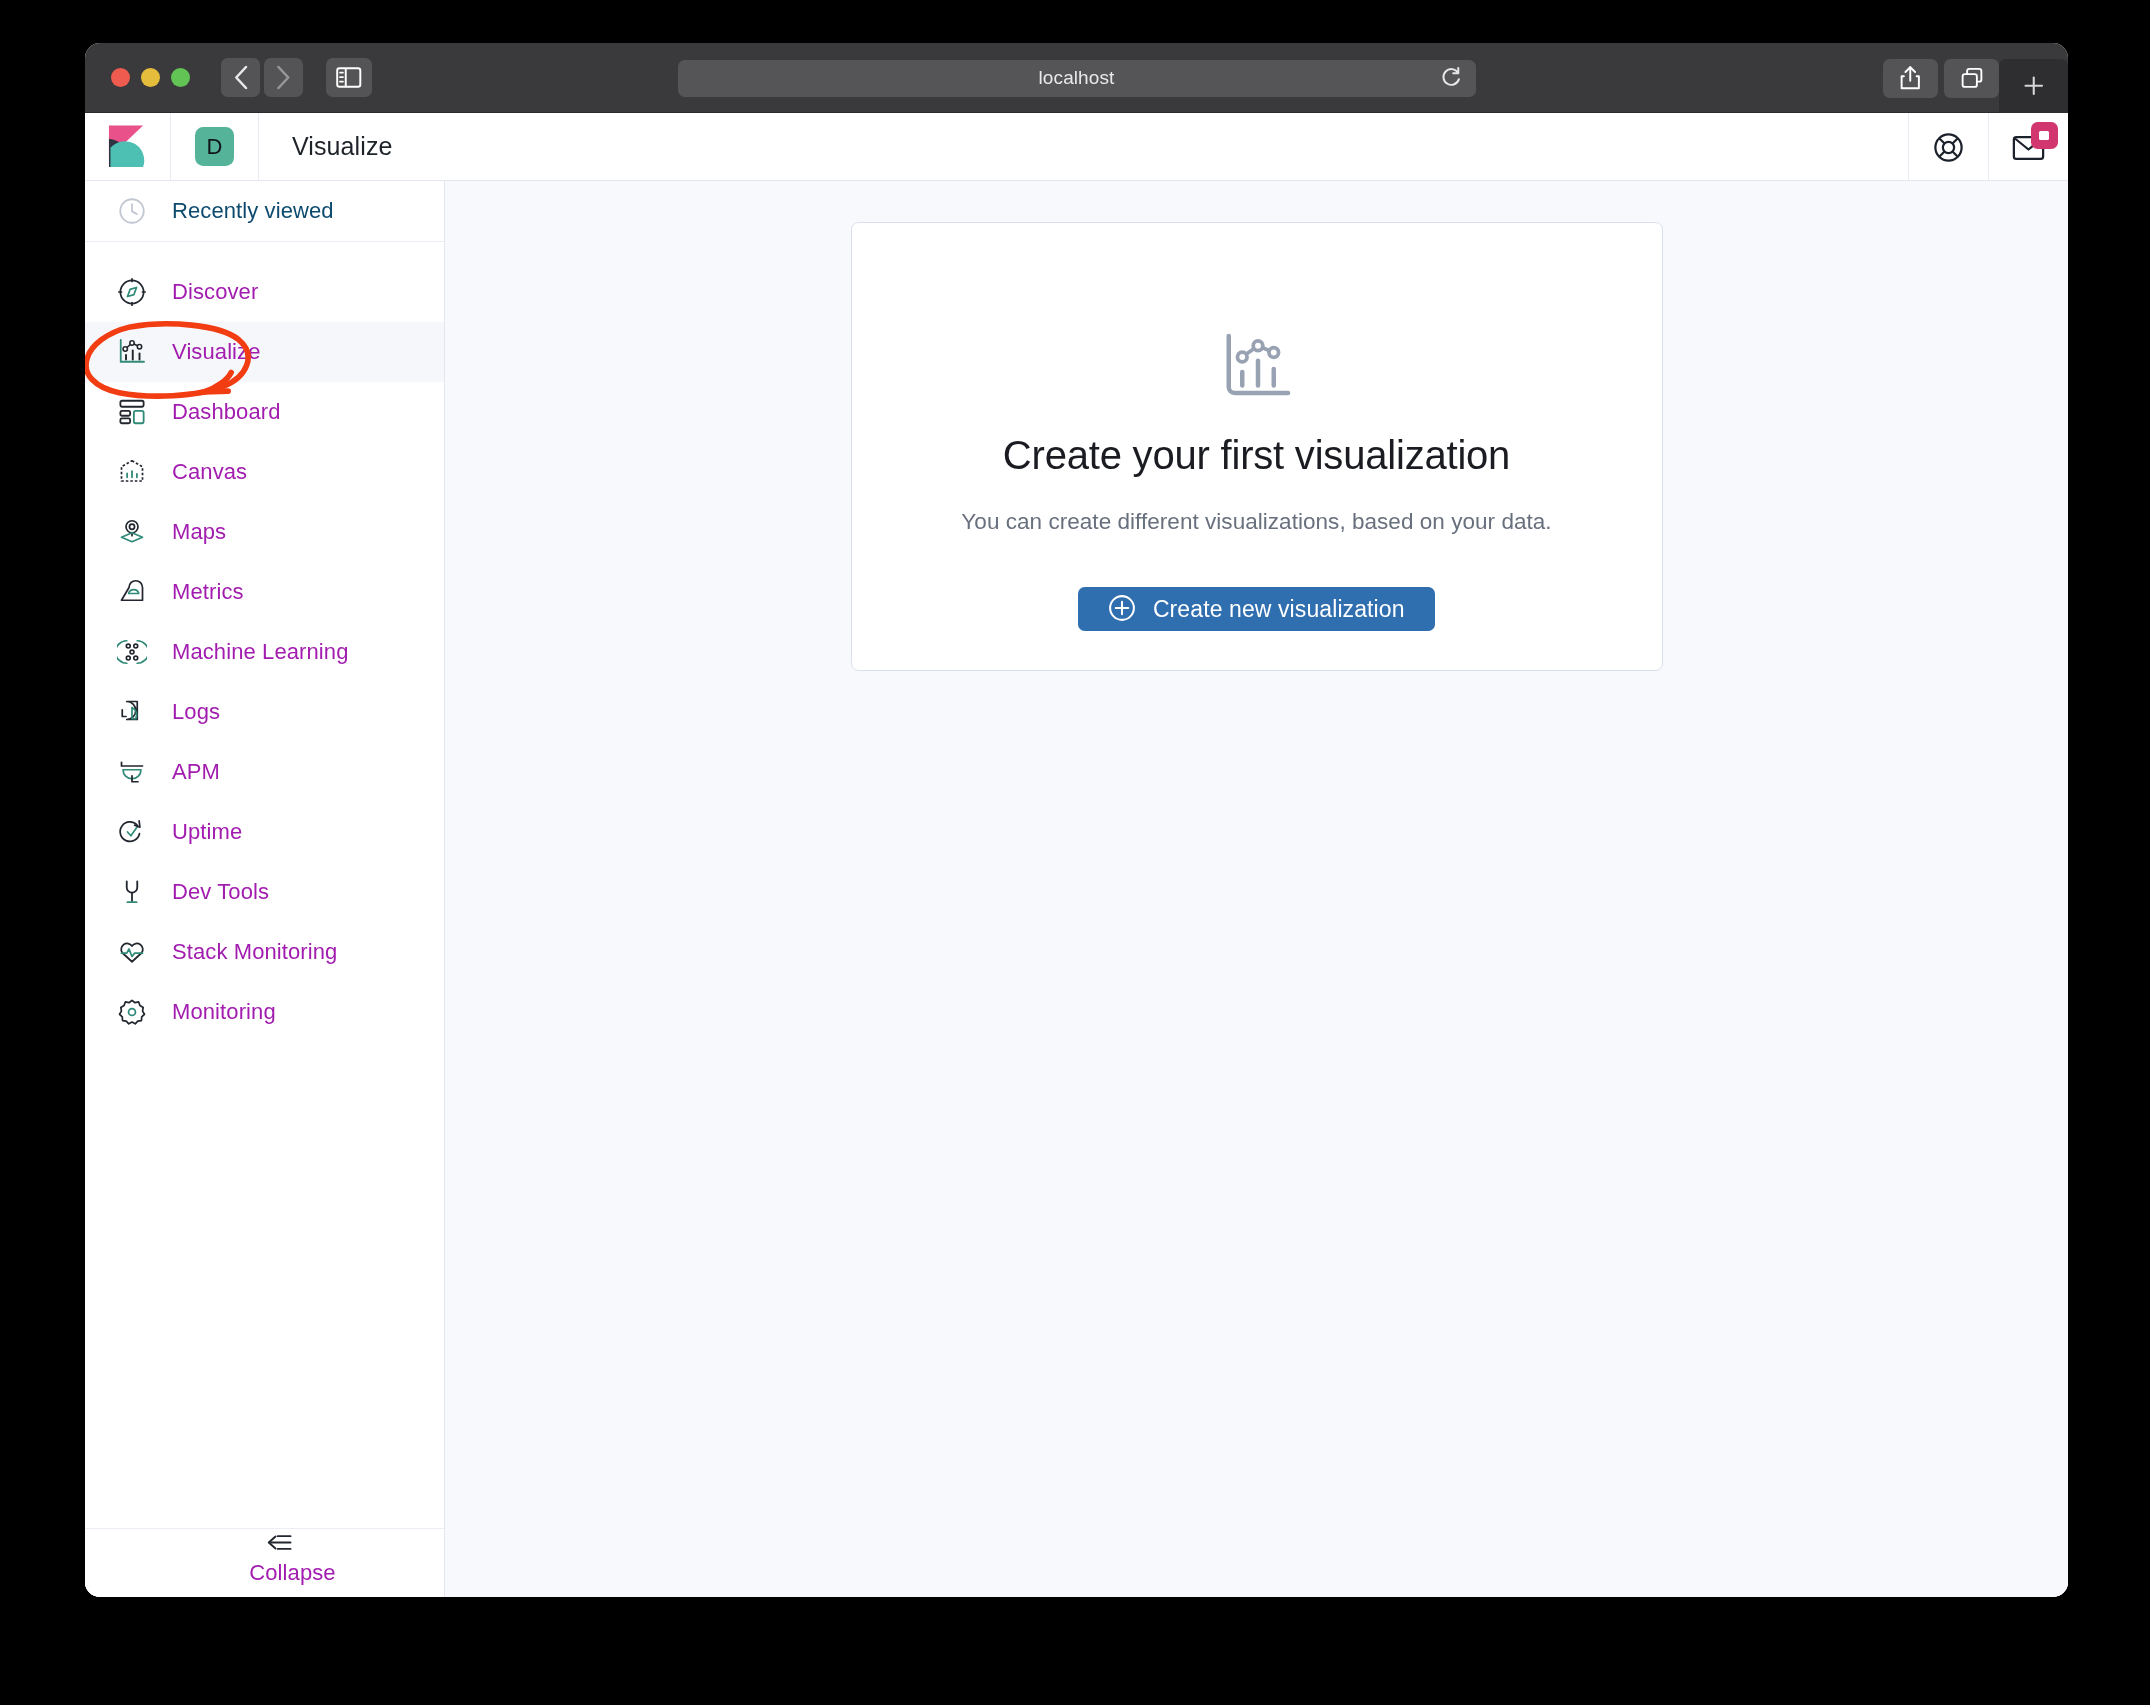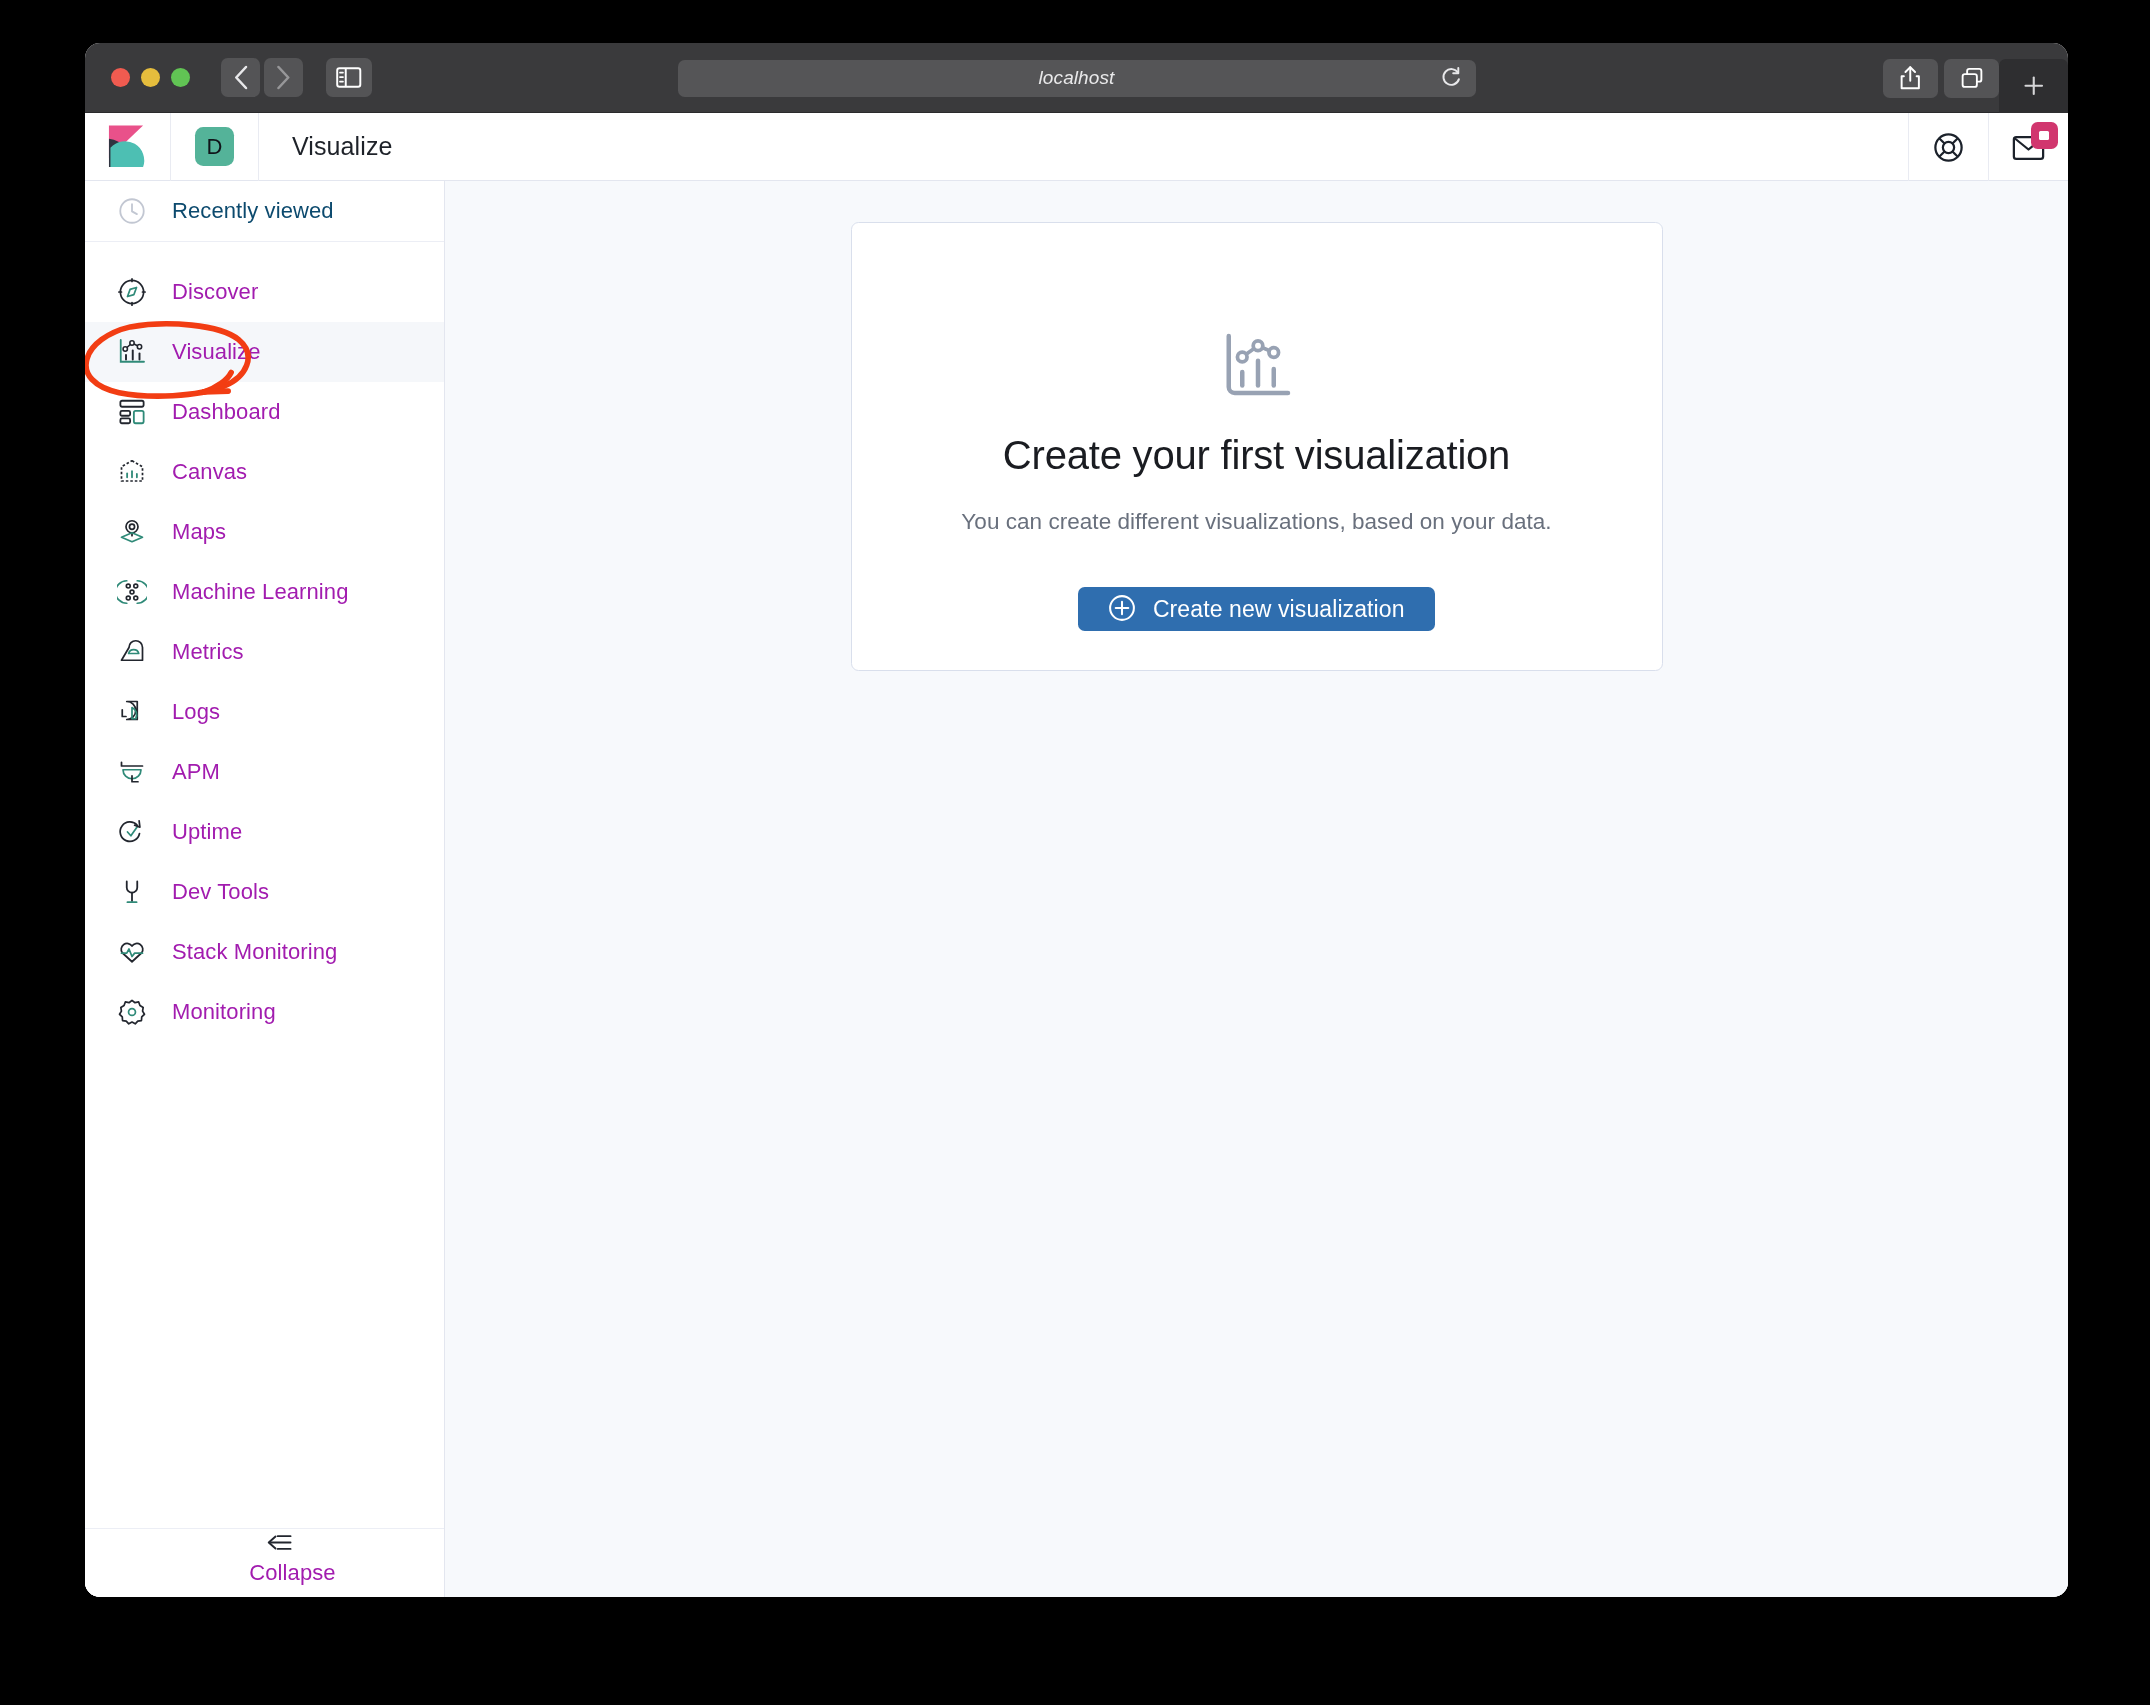--- a/index.html
+++ b/index.html
@@ -55,21 +55,21 @@
     margin-left: 22.5px;
   }
 
   #url-bar {
     position: absolute;
     left: 50%; transform: translateX(-50%);
     top: 16.5px;
     width: 798px; height: 37px;
     background: #555557;
     border-radius: 6.7px;
-    display: flex; align-items: center; justify-content: center; font-style: italic;
+    display: flex; align-items: center; justify-content: center;
   }
   #url-text { color: #e9e9ea; font-size: 19px; letter-spacing: 0.1px; }
   #reload-icon { position: absolute; right: 13.5px; top: 50%; transform: translateY(-50%); }
 
   .right-btns {
     position: absolute; right: 69px; top: 15.7px;
     display: flex; gap: 6px;
   }
   #newtab-btn {
     position: absolute; right: 0px; top: 15.7px;
@@ -427,40 +427,40 @@
               <path d="M20 21 L20 25" stroke="#22262e" stroke-width="2.3" stroke-linecap="round"></path>
               <path d="M6 27 L20 21 L34 27 L20 33 Z" fill="none" stroke="#2f8a78" stroke-width="2.3" stroke-linejoin="round"></path>
             </svg>
           </span>
           <span class="nav-label">Maps</span>
         </div>
 
         <div class="nav-item">
           <span class="nav-icon">
             <svg width="30" height="30" viewBox="0 0 40 40">
+              <path d="M6 31 L16 14 A9 9 0 0 1 34 14 L34 31 Z" fill="none" stroke="#22262e" stroke-width="2.3" stroke-linejoin="round"></path>
+              <path d="M15.5 22 A7 7 0 0 1 29 22 Z" fill="none" stroke="#2f8a78" stroke-width="2.3" stroke-linejoin="round"></path>
+            </svg>
+          </span>
+          <span class="nav-label">Metrics</span>
+        </div>
+
+        <div class="nav-item">
+          <span class="nav-icon">
+            <svg width="30" height="30" viewBox="0 0 40 40">
               <path d="M13 5 A14 14 0 0 0 13 35" fill="none" stroke="#2f8a78" stroke-width="2.3" stroke-linecap="round"></path>
               <path d="M27 5 A14 14 0 0 1 27 35" fill="none" stroke="#2f8a78" stroke-width="2.3" stroke-linecap="round"></path>
               <circle cx="15" cy="12" r="2.6" fill="none" stroke="#22262e" stroke-width="2.2"></circle>
               <circle cx="25" cy="12" r="2.6" fill="none" stroke="#22262e" stroke-width="2.2"></circle>
               <circle cx="15" cy="28" r="2.6" fill="none" stroke="#22262e" stroke-width="2.2"></circle>
               <circle cx="25" cy="28" r="2.6" fill="none" stroke="#22262e" stroke-width="2.2"></circle>
               <circle cx="20" cy="20" r="2.6" fill="none" stroke="#22262e" stroke-width="2.2"></circle>
             </svg>
           </span>
           <span class="nav-label">Machine Learning</span>
-        </div>
-
-        <div class="nav-item">
-          <span class="nav-icon">
-            <svg width="30" height="30" viewBox="0 0 40 40">
-              <path d="M6 31 L16 14 A9 9 0 0 1 34 14 L34 31 Z" fill="none" stroke="#22262e" stroke-width="2.3" stroke-linejoin="round"></path>
-              <path d="M15.5 22 A7 7 0 0 1 29 22 Z" fill="none" stroke="#2f8a78" stroke-width="2.3" stroke-linejoin="round"></path>
-            </svg>
-          </span>
-          <span class="nav-label">Metrics</span>
         </div>
 
         <div class="nav-item">
           <span class="nav-icon">
             <svg width="30" height="30" viewBox="0 0 40 40">
               <path d="M13 6 L27 6 L27 30 L13 30 A10 10 0 0 0 13 6 Z" fill="none" stroke="#22262e" stroke-width="2.3" stroke-linejoin="round"></path>
               <path d="M20 14 A11 11 0 0 1 25 29 L20 29 Z" fill="none" stroke="#2f8a78" stroke-width="2.3" stroke-linejoin="round"></path>
               <path d="M7 17 L7 26 L12 26" fill="none" stroke="#22262e" stroke-width="2.3" stroke-linejoin="round" stroke-linecap="round"></path>
             </svg>
           </span>

